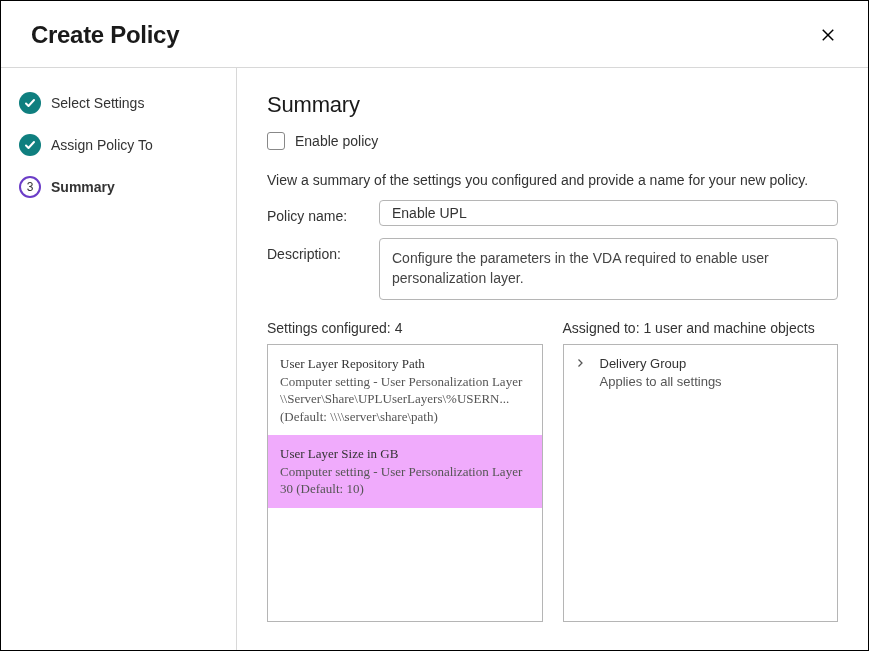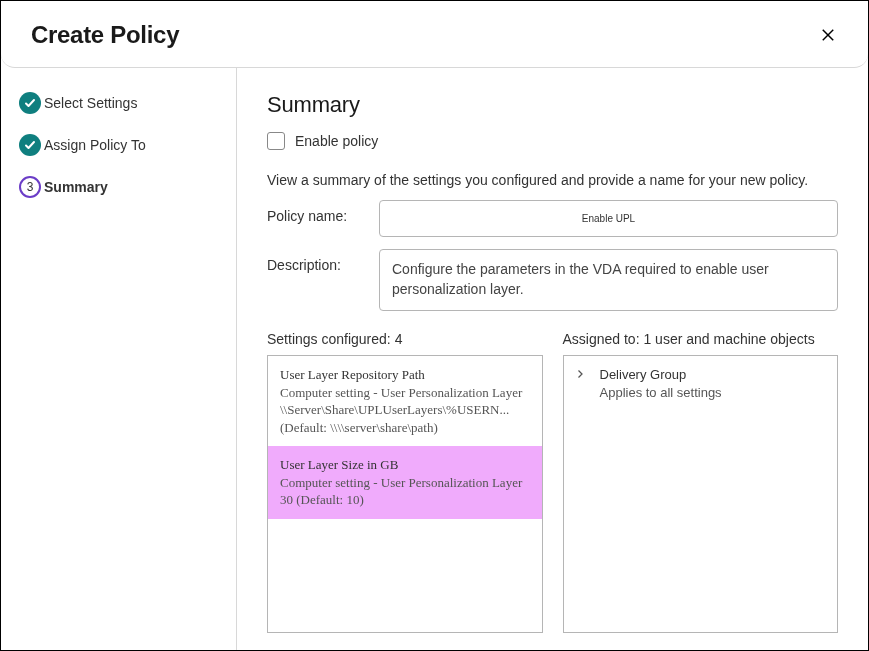--- a/index.html
+++ b/index.html
@@ -15,21 +15,20 @@
       display: flex;
       flex-direction: column;
       overflow: hidden;
     }
     .header {
       display: flex;
       justify-content: space-between;
       align-items: center;
       padding: 20px 30px 18px 30px;
       border-bottom: 1px solid #d8d8d8;
-      border-radius: 14px;
     }
     .header h1 {
       font-size: 24px;
       font-weight: 600;
       letter-spacing: -0.3px;
     }
     .close-btn {
       width: 20px;
       height: 20px;
       cursor: pointer;
@@ -44,21 +43,21 @@
       overflow: hidden;
     }
     .sidebar {
       width: 236px;
       border-right: 1px solid #d8d8d8;
       padding: 24px 12px 0 18px;
     }
     .step {
       display: flex;
       align-items: center;
-      gap: 3px;
+      gap: 10px;
       margin-bottom: 20px;
       font-size: 14px;
       color: #333;
       cursor: pointer;
     }
     .step-icon {
       width: 22px;
       height: 22px;
       border-radius: 50%;
       display: flex;
@@ -119,25 +118,24 @@
     }
     .form-label {
       font-size: 14px;
       color: #333;
       padding-top: 8px;
     }
     .text-input {
       width: 100%;
       border: 1px solid #b5b5b5;
       border-radius: 4px;
-      padding: 12px 12px;
-      font-size: 10px;
+      padding: 4px 12px;
+      font-size: 14px;
       font-family: inherit;
       color: #333;
-      text-align: center;
     }
     .text-area {
       width: 100%;
       border: 1px solid #b5b5b5;
       border-radius: 4px;
       padding: 10px 12px;
       font-size: 14px;
       font-family: inherit;
       color: #444;
       resize: none;

